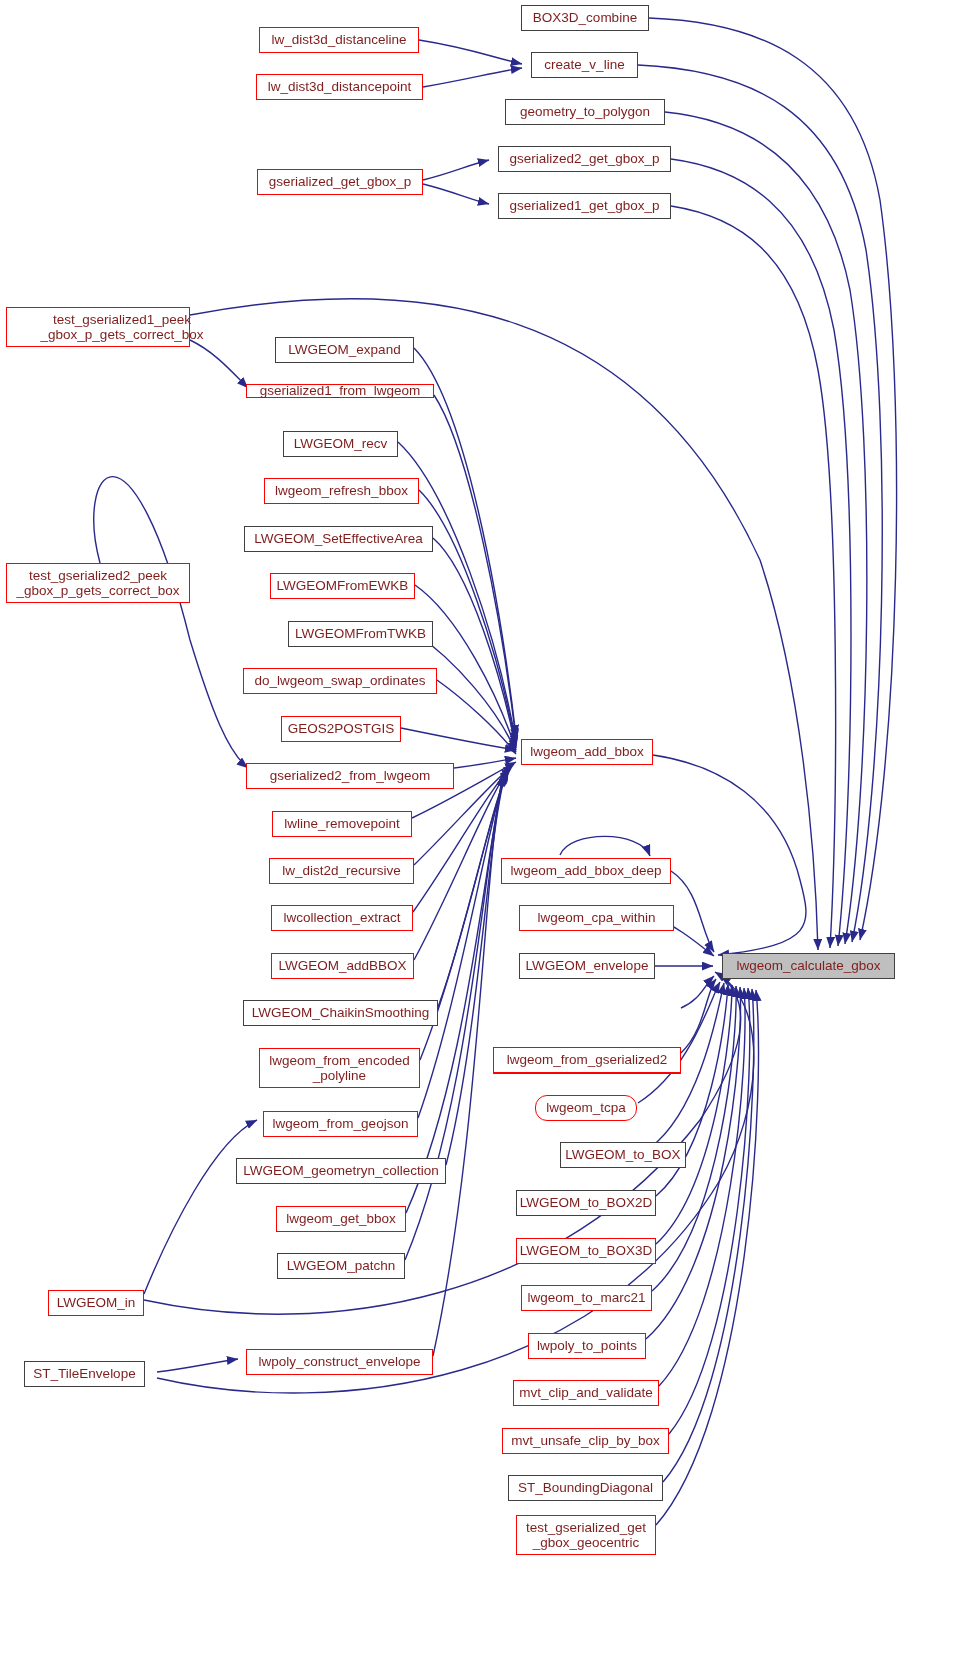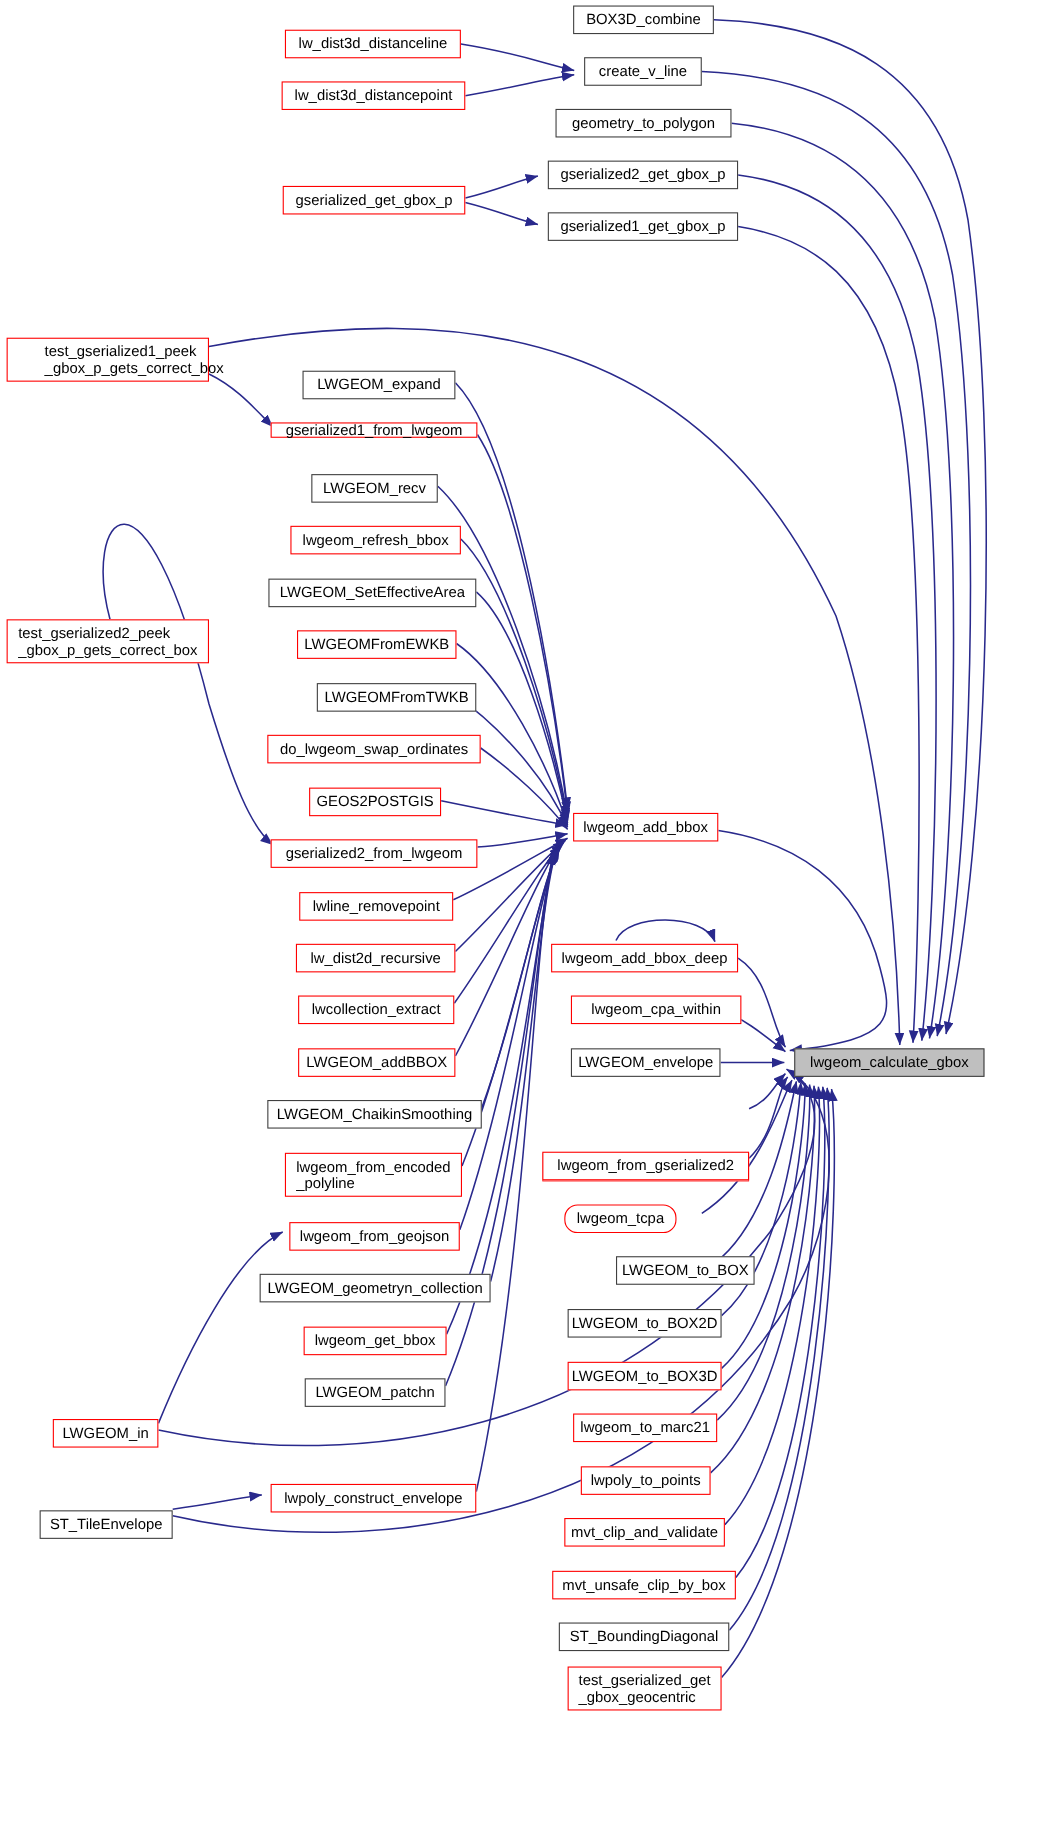--- a/index.html
+++ b/index.html
@@ -27,23 +27,24 @@
     pointer-events: none;
   }
   .node {
     position: absolute;
     box-sizing: border-box;
     background: #ffffff;
     border: 1px solid #000000;
     display: flex;
     align-items: center;
     justify-content: center;
+    text-align: center;
     font-size: 13.5px;
     line-height: 1.12;
-    color: #000000;
+    color: #7f1d1d;
     white-space: pre-line;
     letter-spacing: 0px;
     z-index: 5;
   }
   .node.red {
     border-color: #ff0000;
   }
   .node.target {
     background: #bfbfbf;
     border-color: #404040;
@@ -134,46 +135,46 @@
       <div class="node dark" style="left: 275px; top: 337px; width: 139px; height: 26px;"><span>LWGEOM_expand</span></div>
       <div class="node red" style="left: 246px; top: 384px; width: 188px; height: 14px;"><span>gserialized1_from_lwgeom</span></div>
       <div class="node dark" style="left: 283px; top: 431px; width: 115px; height: 26px;"><span>LWGEOM_recv</span></div>
       <div class="node red" style="left: 264px; top: 478px; width: 155px; height: 26px;"><span>lwgeom_refresh_bbox</span></div>
       <div class="node dark" style="left: 244px; top: 526px; width: 189px; height: 26px;"><span>LWGEOM_SetEffectiveArea</span></div>
       <div class="node red" style="left: 270px; top: 573px; width: 145px; height: 26px;"><span>LWGEOMFromEWKB</span></div>
       <div class="node dark" style="left: 270px; top: 621px; width: 145px; height: 26px; margin-left: 18px;"><span>LWGEOMFromTWKB</span></div>
       <div class="node red" style="left: 243px; top: 668px; width: 194px; height: 26px;"><span>do_lwgeom_swap_ordinates</span></div>
       <div class="node red" style="left: 281px; top: 716px; width: 120px; height: 26px;"><span>GEOS2POSTGIS</span></div>
       <div class="node red" style="left: 521px; top: 739px; width: 132px; height: 26px;"><span>lwgeom_add_bbox</span></div>
-      <div class="node red" style="left: 246px; top: 763px; width: 188px; height: 26px;"><span>gserialized2_from_lwgeom</span></div>
+      <div class="node red" style="left: 246px; top: 763px; width: 208px; height: 26px;"><span>gserialized2_from_lwgeom</span></div>
       <div class="node red" style="left: 272px; top: 811px; width: 140px; height: 26px;"><span>lwline_removepoint</span></div>
       <div class="node red" style="left: 501px; top: 858px; width: 170px; height: 26px;"><span>lwgeom_add_bbox_deep</span></div>
       <div class="node red" style="left: 269px; top: 858px; width: 145px; height: 26px;"><span>lw_dist2d_recursive</span></div>
       <div class="node red" style="left: 519px; top: 905px; width: 155px; height: 26px;"><span>lwgeom_cpa_within</span></div>
       <div class="node red" style="left: 271px; top: 905px; width: 142px; height: 26px;"><span>lwcollection_extract</span></div>
       <div class="node dark" style="left: 519px; top: 953px; width: 136px; height: 26px;"><span>LWGEOM_envelope</span></div>
       <div class="node red" style="left: 271px; top: 953px; width: 143px; height: 26px;"><span>LWGEOM_addBBOX</span></div>
       <div class="node target" style="left: 722px; top: 953px; width: 173px; height: 26px;"><span>lwgeom_calculate_gbox</span></div>
       <div class="node red" style="left: 493px; top: 1000px; width: 188px; height: 26px; margin-top: 48px;"><span>lwgeom_from_gserialized1</span></div>
       <div class="node dark" style="left: 243px; top: 1000px; width: 195px; height: 26px;"><span>LWGEOM_ChaikinSmoothing</span></div>
       <div class="node red" style="left: 493px; top: 1047px; width: 188px; height: 26px;"><span>lwgeom_from_gserialized2</span></div>
       <div class="node red" style="left: 259px; top: 1048px; width: 161px; height: 40px;"><span>lwgeom_from_encoded
 _polyline</span></div>
-      <div class="node red" style="left: 513px; top: 1095px; width: 102px; height: 26px; border-radius: 12px;"><span>lwgeom_tcpa</span></div>
+      <div class="node red" style="left: 535px; top: 1095px; width: 102px; height: 26px; border-radius: 12px;"><span>lwgeom_tcpa</span></div>
       <div class="node red" style="left: 263px; top: 1111px; width: 155px; height: 26px;"><span>lwgeom_from_geojson</span></div>
       <div class="node dark" style="left: 524px; top: 1142px; width: 126px; height: 26px; margin-left: 36px;"><span>LWGEOM_to_BOX</span></div>
       <div class="node dark" style="left: 236px; top: 1158px; width: 210px; height: 26px;"><span>LWGEOM_geometryn_collection</span></div>
       <div class="node dark" style="left: 516px; top: 1190px; width: 140px; height: 26px;"><span>LWGEOM_to_BOX2D</span></div>
       <div class="node red" style="left: 276px; top: 1206px; width: 130px; height: 26px;"><span>lwgeom_get_bbox</span></div>
       <div class="node red" style="left: 516px; top: 1238px; width: 140px; height: 26px;"><span>LWGEOM_to_BOX3D</span></div>
       <div class="node dark" style="left: 277px; top: 1253px; width: 128px; height: 26px;"><span>LWGEOM_patchn</span></div>
       <div class="node red" style="left: 521px; top: 1285px; width: 131px; height: 26px;"><span>lwgeom_to_marc21</span></div>
       <div class="node red" style="left: 48px; top: 1290px; width: 96px; height: 26px;"><span>LWGEOM_in</span></div>
       <div class="node red" style="left: 528px; top: 1333px; width: 118px; height: 26px;"><span>lwpoly_to_points</span></div>
-      <div class="node dark" style="left: 36px; top: 1361px; width: 121px; height: 26px; margin-top: 12px;"><span>ST_TileEnvelope</span></div>
+      <div class="node dark" style="left: 24px; top: 1361px; width: 121px; height: 26px;"><span>ST_TileEnvelope</span></div>
       <div class="node red" style="left: 513px; top: 1380px; width: 146px; height: 26px;"><span>mvt_clip_and_validate</span></div>
       <div class="node red" style="left: 246px; top: 1349px; width: 187px; height: 26px;"><span>lwpoly_construct_envelope</span></div>
       <div class="node red" style="left: 502px; top: 1428px; width: 167px; height: 26px;"><span>mvt_unsafe_clip_by_box</span></div>
       <div class="node dark" style="left: 508px; top: 1475px; width: 155px; height: 26px;"><span>ST_BoundingDiagonal</span></div>
       <div class="node red" style="left: 516px; top: 1515px; width: 140px; height: 40px;"><span>test_gserialized_get
 _gbox_geocentric</span></div>
       <div class="node red" style="left: 6px; top: 563px; width: 184px; height: 40px;"><span>test_gserialized2_peek
 _gbox_p_gets_correct_box</span></div>
     </div>
 </div>

